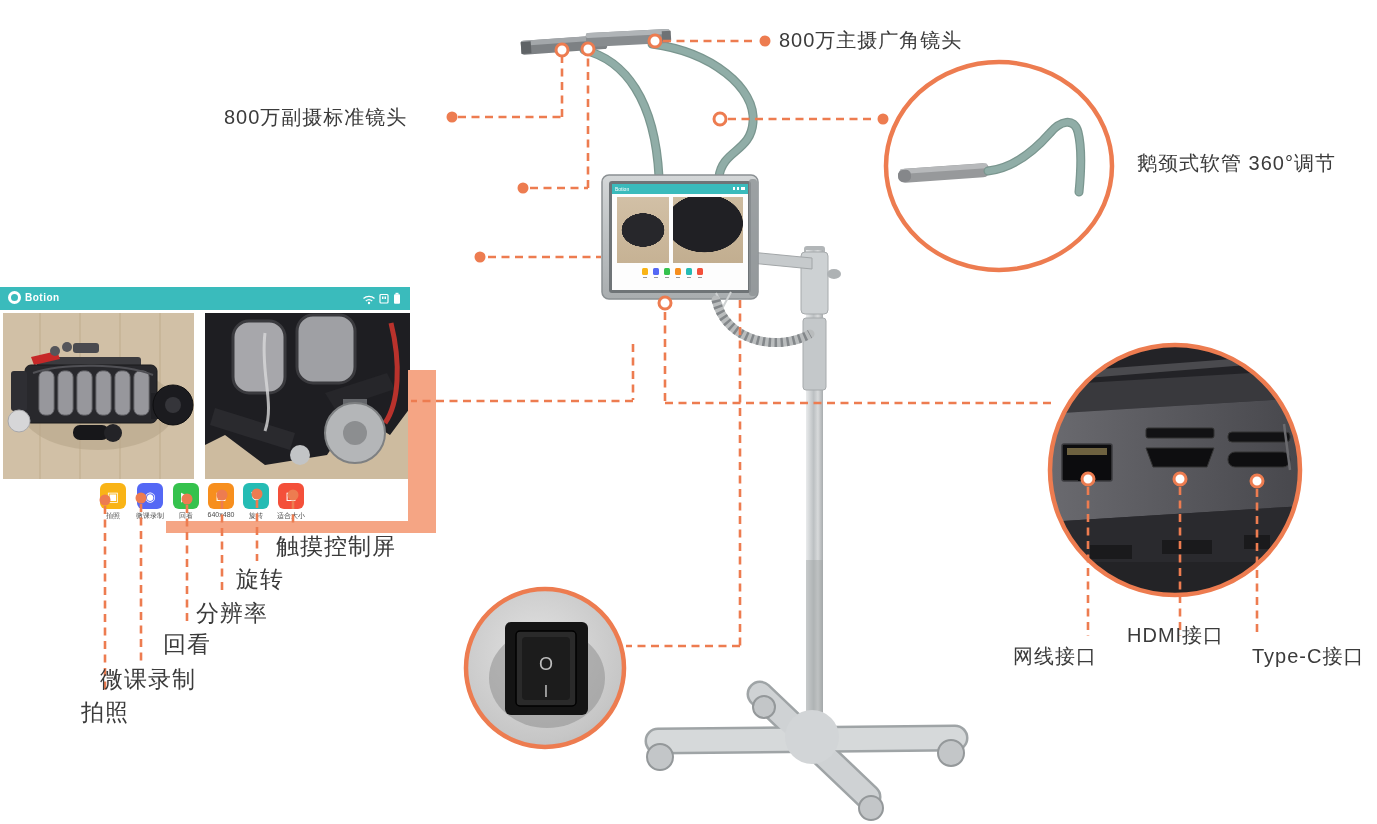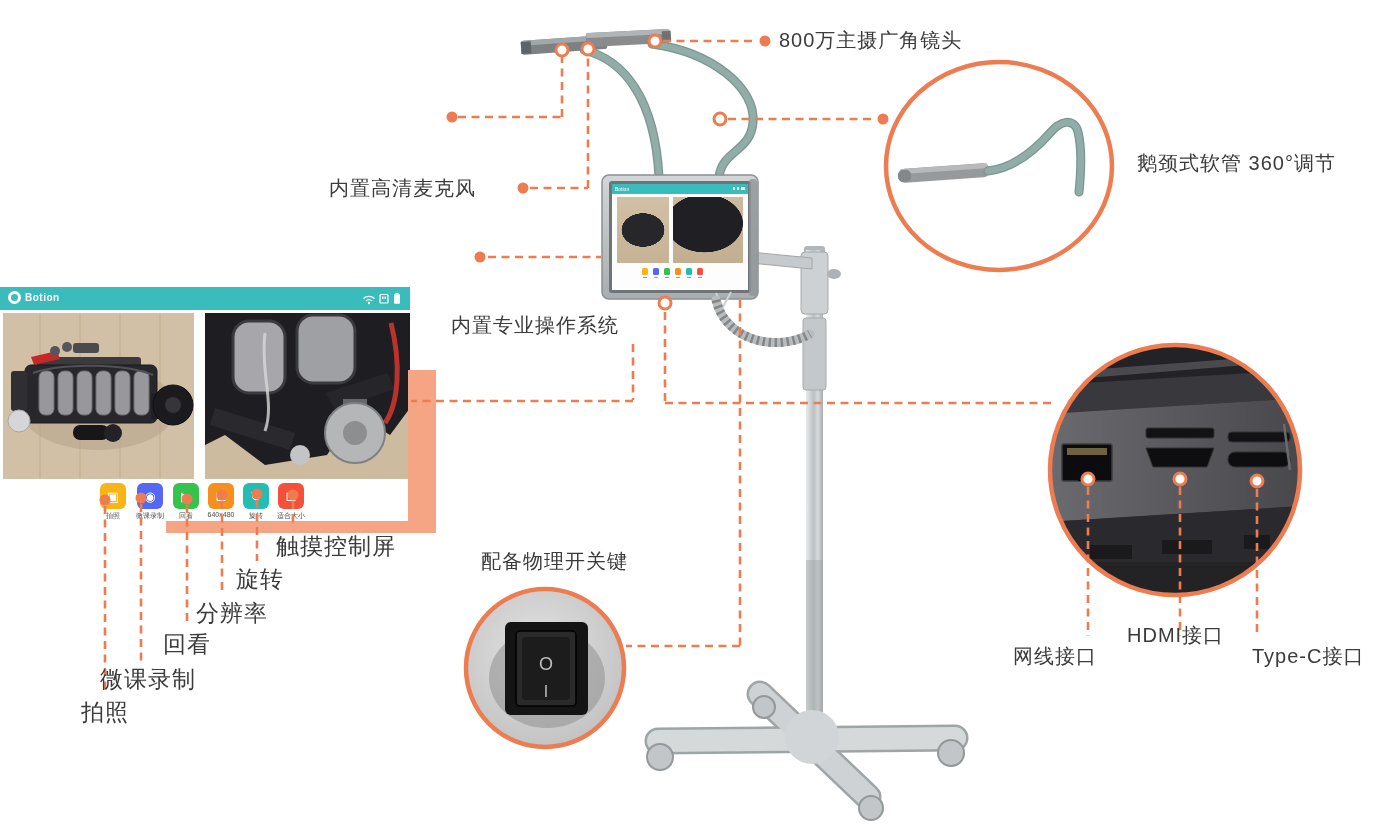--- a/index.html
+++ b/index.html
@@ -383,23 +383,21 @@
       <circle cx="588" cy="49" r="6"></circle>
         <circle cx="720" cy="119" r="6"></circle>
       <circle cx="665" cy="303" r="6"></circle>
       <circle cx="1088" cy="479" r="6"></circle>
         <circle cx="1180" cy="479" r="6"></circle>
         <circle cx="1257" cy="481" r="6"></circle>
     </g>
   </svg>
 
   <div class="label callout" style="left:779px;top:27px">800万主摄广角镜头</div>
-  <div class="label callout" style="left:329px;top:175px">内置高清麦克风</div>
-  <div class="label callout" style="left:451px;top:312px">内置专业操作系统</div>
-  <div class="label callout" style="left:481px;top:548px">配备物理开关键</div>
+  <div class="label callout" style="left:224px;top:104px">800万副摄标准镜头</div>
   <div class="label callout" style="left:1137px;top:150px">鹅颈式软管 360°调节</div>
 
   <div class="label portlabel" style="left:1013px;top:643px">网线接口</div>
   <div class="label portlabel" style="left:1127px;top:622px">HDMI接口</div>
   <div class="label portlabel" style="left:1252px;top:643px">Type-C接口</div>
 
   <div class="label stair" style="left:276px;top:531px">触摸控制屏</div>
   <div class="label stair" style="left:236px;top:564px">旋转</div>
   <div class="label stair" style="left:196px;top:598px">分辨率</div>
   <div class="label stair" style="left:163px;top:629px">回看</div>

